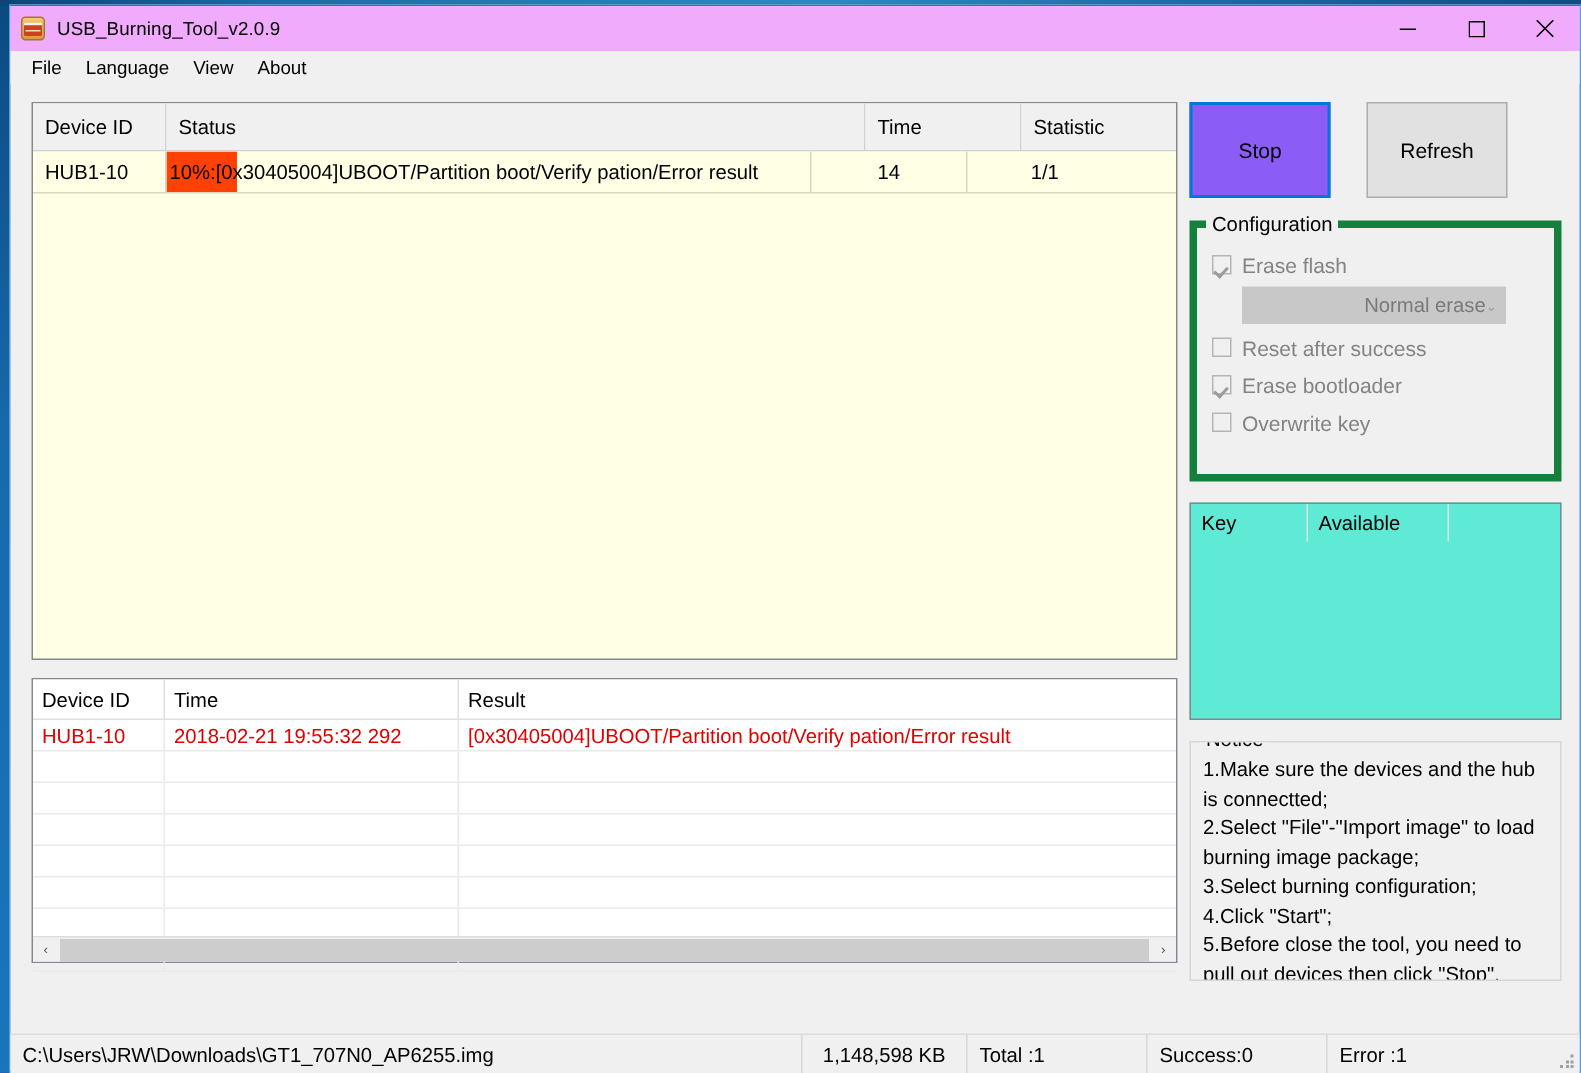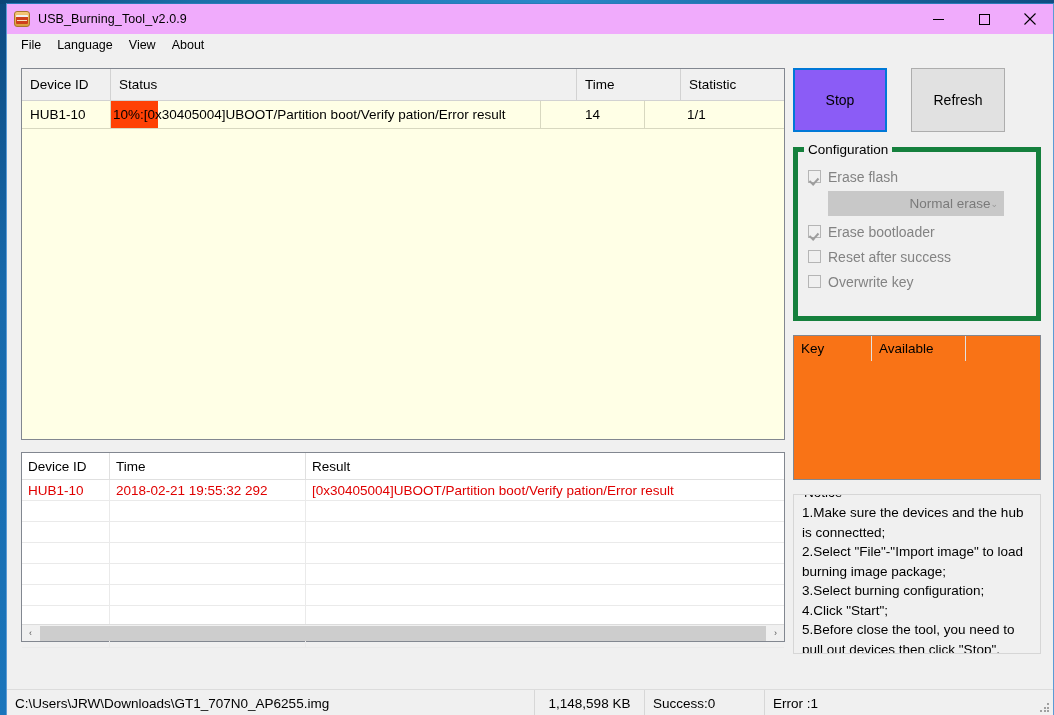--- a/index.html
+++ b/index.html
@@ -192,21 +192,21 @@
 
   #erase-mode-select {
     margin-left: 20px; width: 176px; height: 25px; background: #c8c8c8;
     border: none; display: flex; align-items: center; padding: 0 6px;
     margin-top: 2px; margin-bottom: 3px;
   }
   #erase-mode-value { font-size: 13.5px; color: #7a7a7a; flex: 1 1 auto; text-align: right; }
   #erase-mode-caret { font-size: 9px; color: #9a9a9a; }
 
   #key-table {
-    margin-top: 14px; height: 145px; background: #f97316; border: 1px solid #828790;
+    margin-top: 14px; height: 145px; background: #5eead4; border: 1px solid #828790;
   }
   #key-header { display: flex; height: 26px; }
   .kh-cell {
     font-size: 13.5px; color: #000; display: flex; align-items: center;
     padding-left: 7px; border-right: 1px solid #e2e2e2; height: 25px;
   }
   .kh-0 { width: 78px; }
   .kh-1 { width: 94px; }
   .kh-2 { flex: 1 1 auto; border-right: none; }
 
@@ -375,27 +375,27 @@
           <div class="chk-box checked"></div>
           <div class="chk-label">Erase flash</div>
         </div>
 
         <div id="erase-mode-select">
           <span id="erase-mode-value">Normal erase</span>
           <span id="erase-mode-caret">⌄</span>
         </div>
 
         <div class="chk-line">
+          <div class="chk-box"></div>
+          <div class="chk-label">Reset after success</div>
+        </div>
+
+        <div class="chk-line">
           <div class="chk-box checked"></div>
           <div class="chk-label">Erase bootloader</div>
-        </div>
-
-        <div class="chk-line">
-          <div class="chk-box"></div>
-          <div class="chk-label">Reset after success</div>
         </div>
 
         <div class="chk-line">
           <div class="chk-box"></div>
           <div class="chk-label">Overwrite key</div>
         </div>
       </div>
 
       <div id="key-table">
         <div id="key-header">
@@ -413,20 +413,21 @@
 4.Click "Start";
 5.Before close the tool, you need to pull out devices then click "Stop".
 6.Please click "stop" &amp; close tool</div>
       </div>
 
     </div>
 
     <div id="statusbar">
       <div class="sb-cell sb-0">C:\Users\JRW\Downloads\GT1_707N0_AP6255.img</div>
       <div class="sb-cell sb-1">1,148,598 KB</div>
+      <div class="sb-cell sb-2">Total :1</div>
       <div class="sb-cell sb-3">Success:0</div>
       <div class="sb-cell sb-4">Error :1</div>
       <div id="resize-grip">
         <i style="left:7px;top:0"></i>
         <i style="left:3.5px;top:3.5px"></i>
           <i style="left:7px;top:3.5px"></i>
         <i style="left:0;top:7px"></i>
           <i style="left:3.5px;top:7px"></i>
           <i style="left:7px;top:7px"></i>
       </div>

